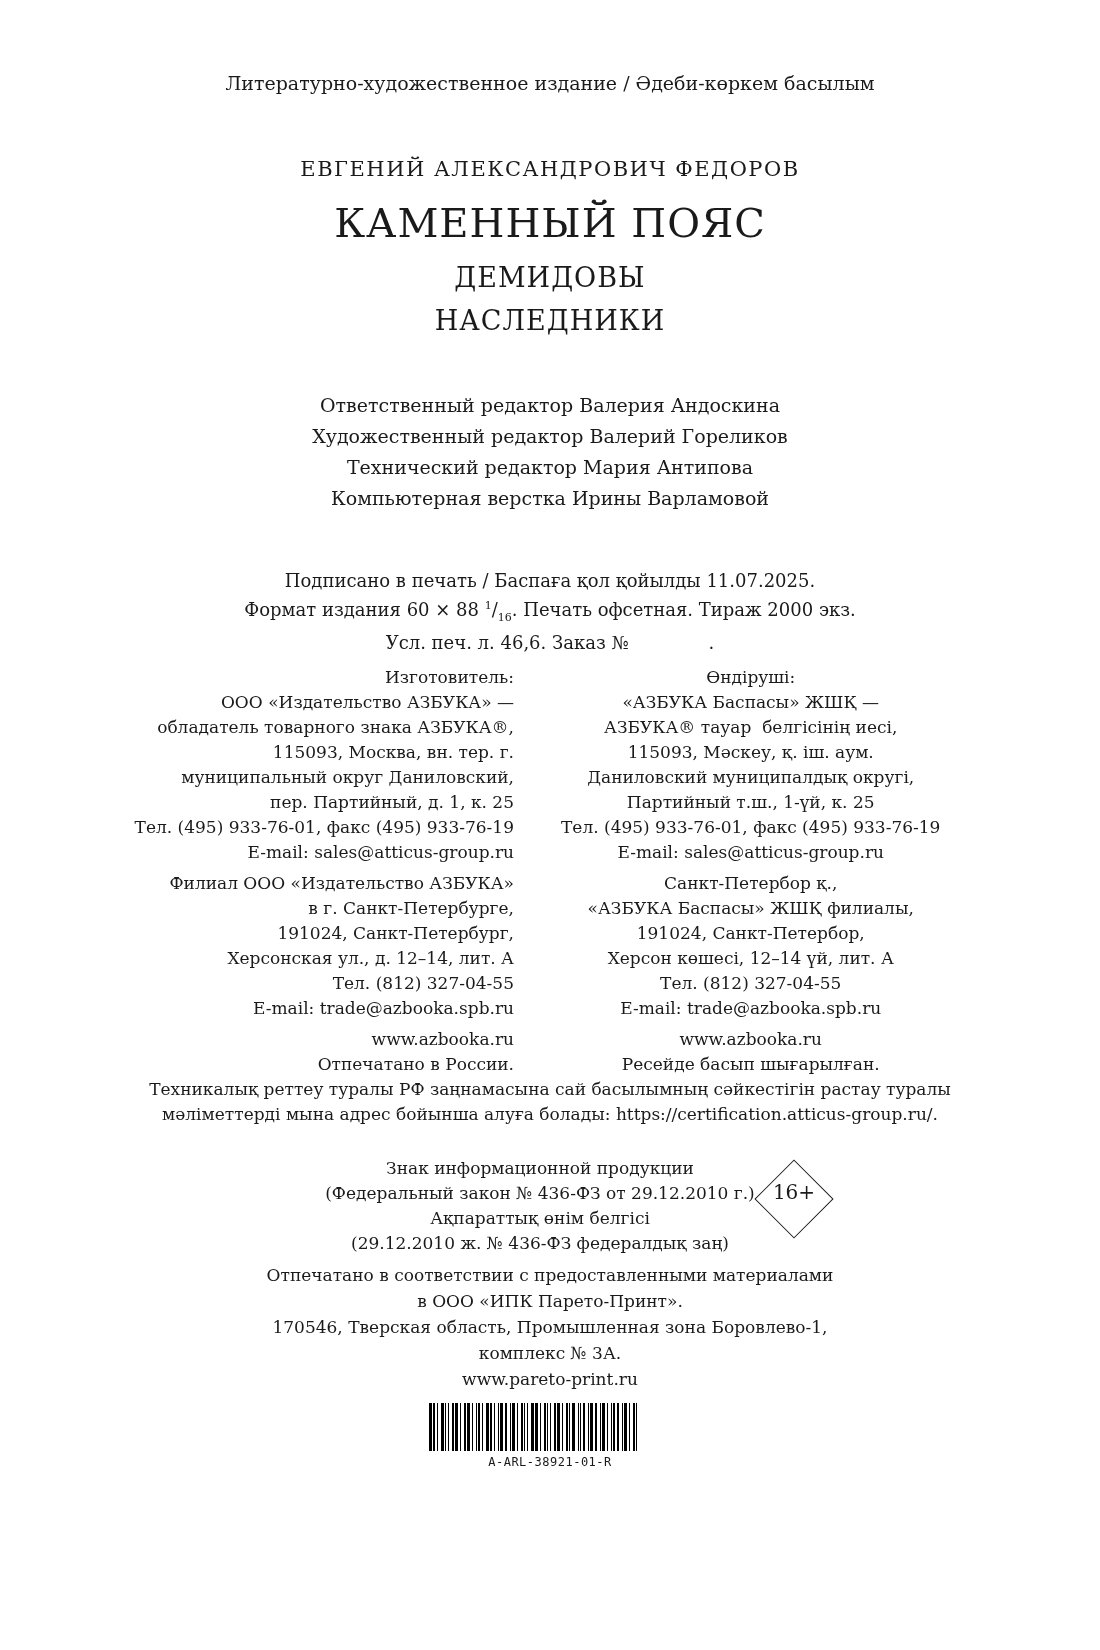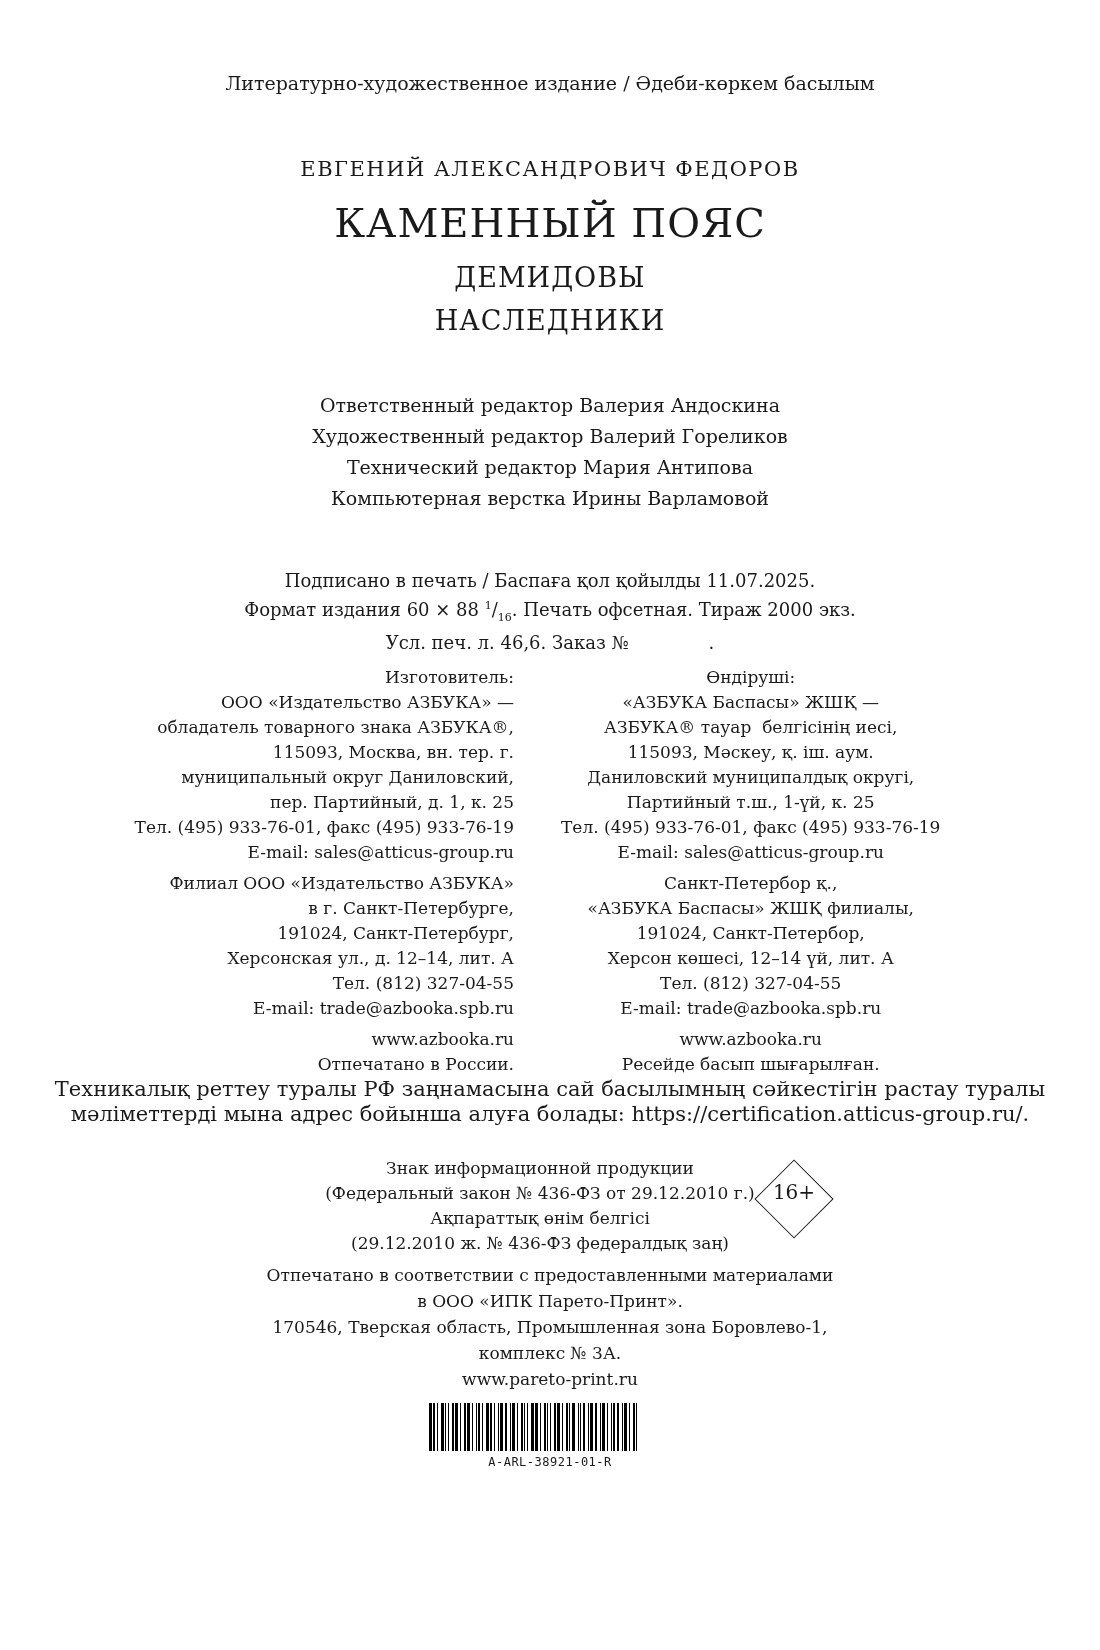--- a/index.html
+++ b/index.html
@@ -16,21 +16,21 @@
     .subtitle { font-size: 27px; letter-spacing: 1px; }
     .sub1 { top: 262px; }
     .sub2 { top: 305px; }
     .credits { top: 390px; font-size: 19px; line-height: 31px; }
     .print { top: 568px; font-size: 18px; line-height: 25px; }
     .print sup, .print sub { font-size: 11px; }
     .cols { position: absolute; top: 665px; left: 0; width: 1100px; font-size: 17px; line-height: 25px; }
     .col-l { position: absolute; right: 586px; text-align: right; white-space: nowrap; }
     .col-r { position: absolute; left: 561px; text-align: center; white-space: nowrap; }
     .gap { height: 6px; }
-    .cert { top: 1077px; font-size: 21px; line-height: 25px; }
+    .cert { top: 1077px; font-size: 17px; line-height: 25px; }
     .sign { position: absolute; top: 1156px; left: 290px; width: 500px; text-align: center; font-size: 17px; line-height: 25px; white-space: nowrap; }
     .age-badge { position: absolute; left: 755px; top: 1160px; width: 78px; height: 78px; }
     .age-badge .diamond { position: absolute; left: 11px; top: 11px; width: 56px; height: 56px; border: 1.5px solid #1a1a1a; transform: rotate(45deg); box-sizing: border-box; }
     .age-badge .age-text { position: absolute; left: 0; top: 20px; width: 78px; text-align: center; font-size: 20px; }
     .printer { top: 1262px; font-size: 17px; line-height: 26px; }
     .barcode { position: absolute; top: 1403px; left: 429px; width: 235px; height: 48px; display: flex; align-items: stretch; }
     .barcode span { display: block; background: #000; margin-right: 2px; }
     .barcode-code { position: absolute; top: 1455px; left: 0; width: 1100px; text-align: center; font-family: "DejaVu Sans Mono", monospace; font-size: 12px; letter-spacing: 0.5px; padding-left: 0; }
   </style>
 </head>

